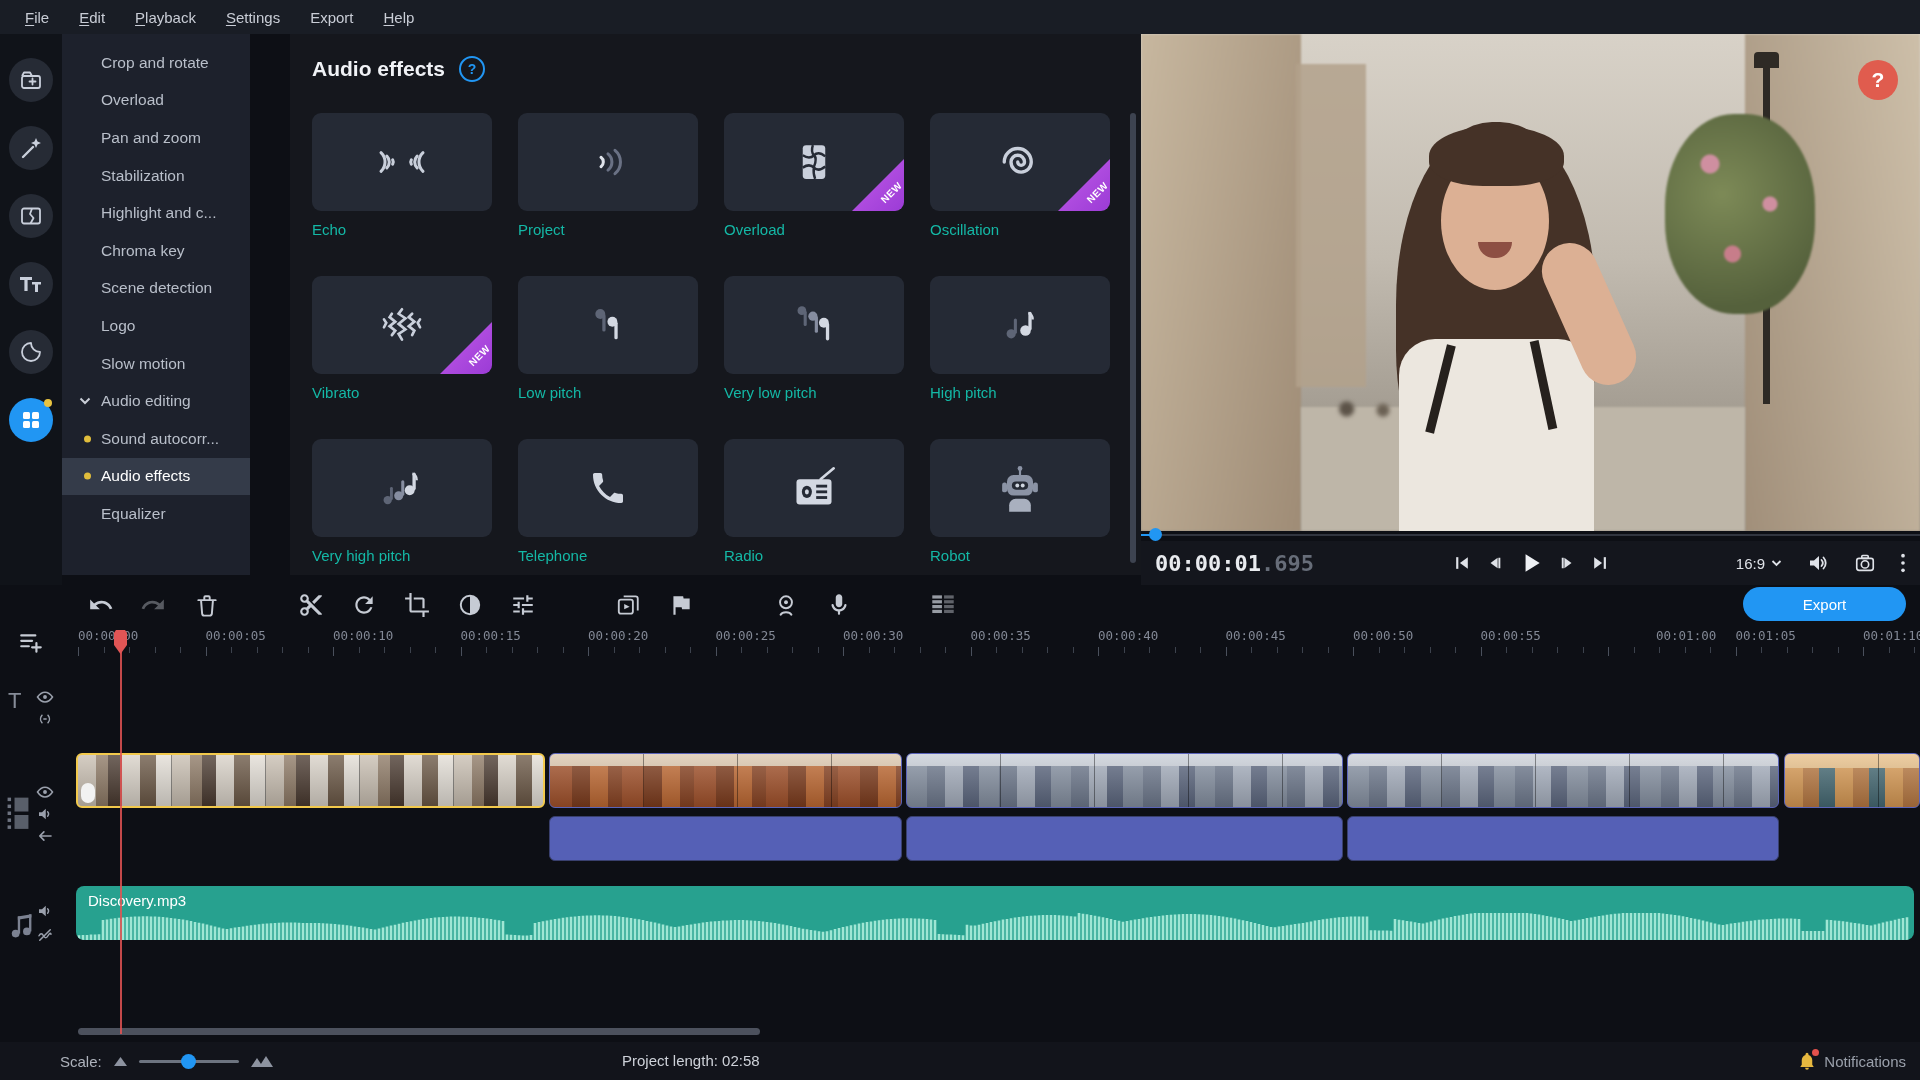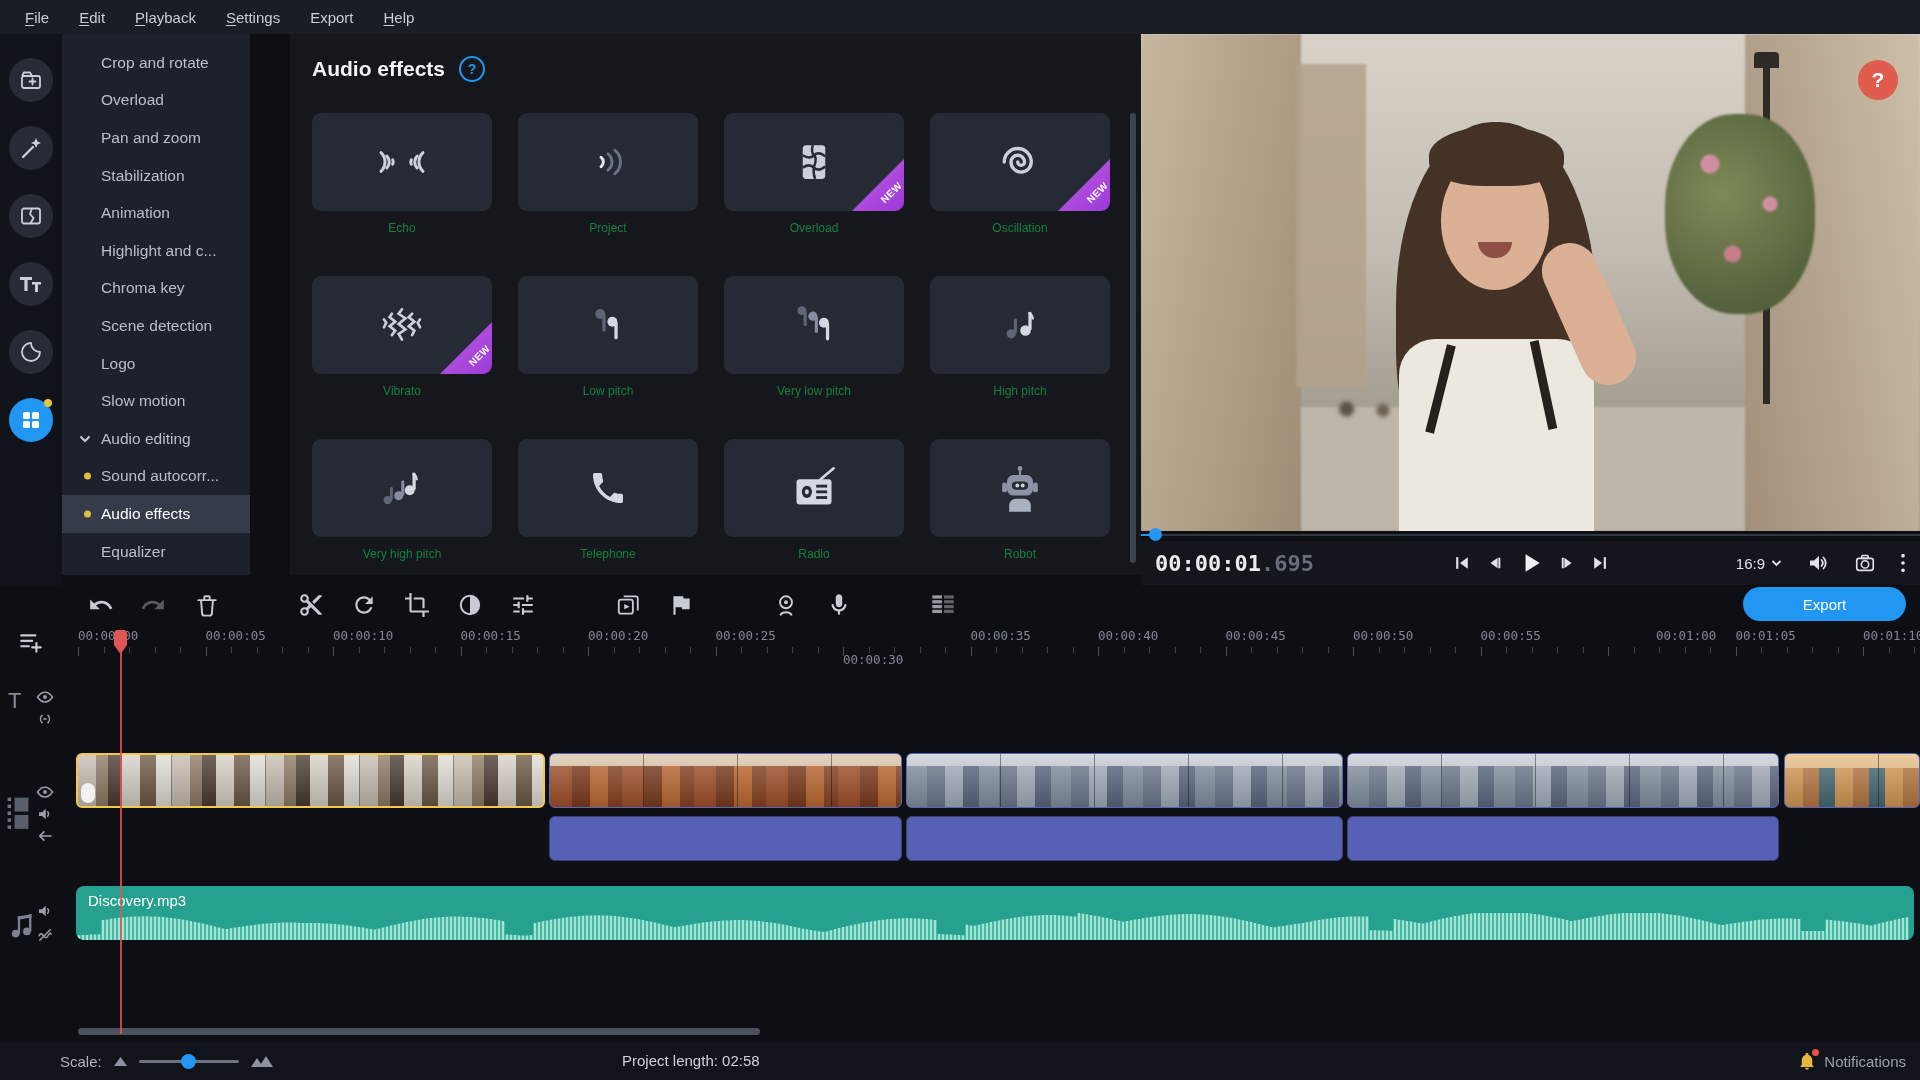--- a/index.html
+++ b/index.html
@@ -32,21 +32,21 @@
   .fx-panel{position:absolute;left:290px;top:34px;width:851px;height:541px;background:#15171d;overflow:hidden;}
   .fx-head{position:absolute;left:22px;top:22px;display:flex;align-items:center;gap:14px;}
   .fx-title{font-size:21px;font-weight:600;color:#f0f2f6;}
   .fx-help{width:22px;height:22px;border-radius:50%;border:2px solid #2196f3;color:#2196f3;
            font-size:14px;font-weight:bold;display:flex;align-items:center;justify-content:center;}
   .fx-grid{position:absolute;left:22px;top:79px;display:grid;grid-template-columns:repeat(4,180px);
            column-gap:26px;row-gap:37px;}
   .tile{width:180px;}
   .tile-box{position:relative;height:98px;background:#252a35;border-radius:9px;overflow:hidden;
             display:flex;align-items:center;justify-content:center;}
-  .tile-label{margin-top:10px;height:18px;text-align:center;font-size:12px;color:#15803d;}
+  .tile-label{margin-top:10px;height:18px;font-size:15px;color:#14b8a6;}
   .new-ribbon{position:absolute;right:0;bottom:0;width:52px;height:52px;
               background:linear-gradient(135deg,#c25ce8,#9b3bd6);
               clip-path:polygon(100% 0,100% 100%,0 100%);}
   .new-ribbon span{position:absolute;right:0px;bottom:13px;transform:rotate(-45deg);
                    color:#fff;font-size:10px;font-weight:bold;letter-spacing:.5px;}
   .fx-scroll{position:absolute;right:5px;top:79px;width:6px;height:450px;background:#3d4350;border-radius:3px;}
   
   .preview{position:absolute;left:1141px;top:34px;width:779px;height:497px;background:#000;overflow:hidden;}
   .scene{position:absolute;inset:0;background:linear-gradient(180deg,#d8d2c8 0%,#c2bbb0 45%,#a59e93 75%,#938c82 100%);}
   .scene>div{position:absolute;}
@@ -197,21 +197,20 @@
           <rect x="12" y="12" width="7" height="7" rx="1.5"></rect>
       </svg>
     </div>
   </div>
 
   <div class="sidebar">
       <div class="sb-item">Crop and rotate</div>
       <div class="sb-item">Overload</div>
       <div class="sb-item">Pan and zoom</div>
       <div class="sb-item">Stabilization</div>
-      <div class="sb-item">Animation</div>
       <div class="sb-item">Highlight and c...</div>
       <div class="sb-item">Chroma key</div>
       <div class="sb-item">Scene detection</div>
       <div class="sb-item">Logo</div>
       <div class="sb-item">Slow motion</div>
       <div class="sb-item group">
         <svg class="chev" width="12" height="8" viewBox="0 0 12 8" fill="none" stroke="#c9cdd6" stroke-width="2">
           <polyline points="1.5,1.5 6,6 10.5,1.5"></polyline>
         </svg>
         <span>Audio editing</span>
@@ -538,21 +537,21 @@
 
   <button class="export-btn">Export</button>
 
   <div class="ruler">
       <span class="ruler-label" style="left: 78px;">00:00:00</span>
       <span class="ruler-label" style="left: 205.5px;">00:00:05</span>
       <span class="ruler-label" style="left: 333px;">00:00:10</span>
       <span class="ruler-label" style="left: 460.5px;">00:00:15</span>
       <span class="ruler-label" style="left: 588px;">00:00:20</span>
       <span class="ruler-label" style="left: 715.5px;">00:00:25</span>
-      <span class="ruler-label" style="left: 843px; margin-top: 24px;">00:00:30</span>
+      <span class="ruler-label" style="left: 843px;">00:00:30</span>
       <span class="ruler-label" style="left: 970.5px;">00:00:35</span>
       <span class="ruler-label" style="left: 1098px;">00:00:40</span>
       <span class="ruler-label" style="left: 1225.5px;">00:00:45</span>
       <span class="ruler-label" style="left: 1353px;">00:00:50</span>
       <span class="ruler-label" style="left: 1480.5px;">00:00:55</span>
       <span class="ruler-label" style="left: 1608px; margin-left: 48px;">00:01:00</span>
       <span class="ruler-label" style="left: 1735.5px;">00:01:05</span>
       <span class="ruler-label" style="left: 1863px;">00:01:10</span>
       <div class="tick major" style="left: 78px;"></div>
       <div class="tick" style="left: 103.5px;"></div>

